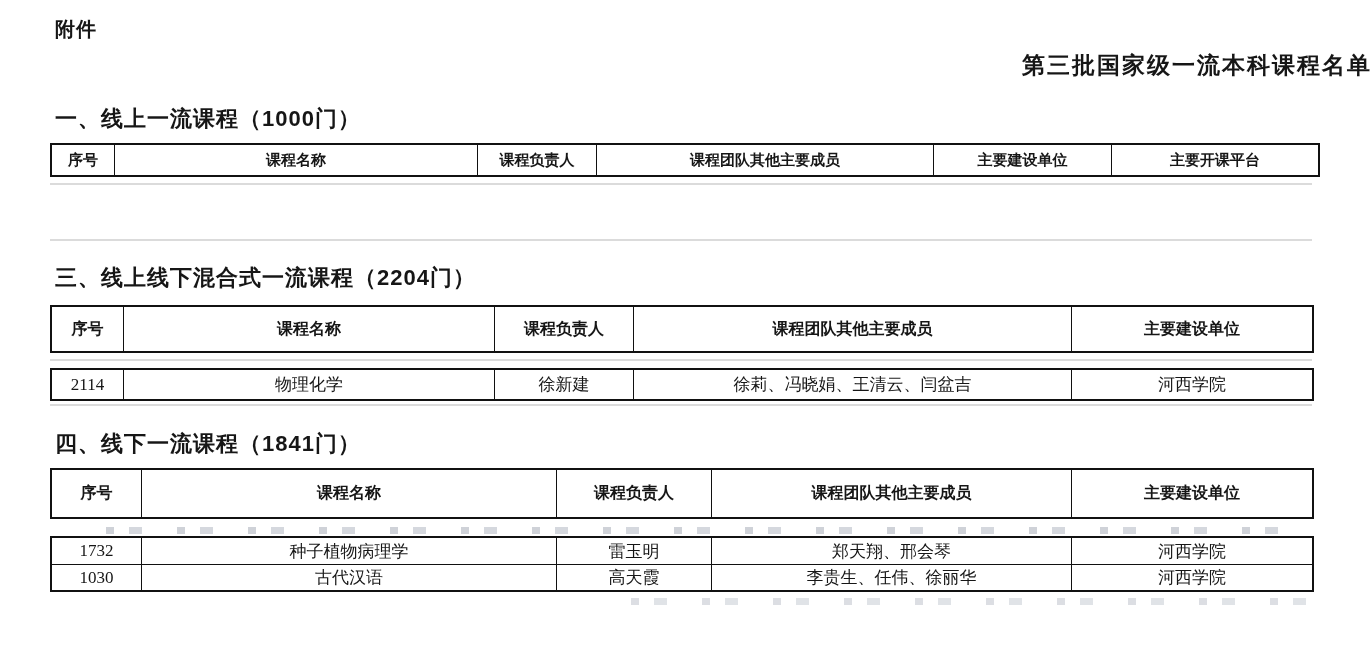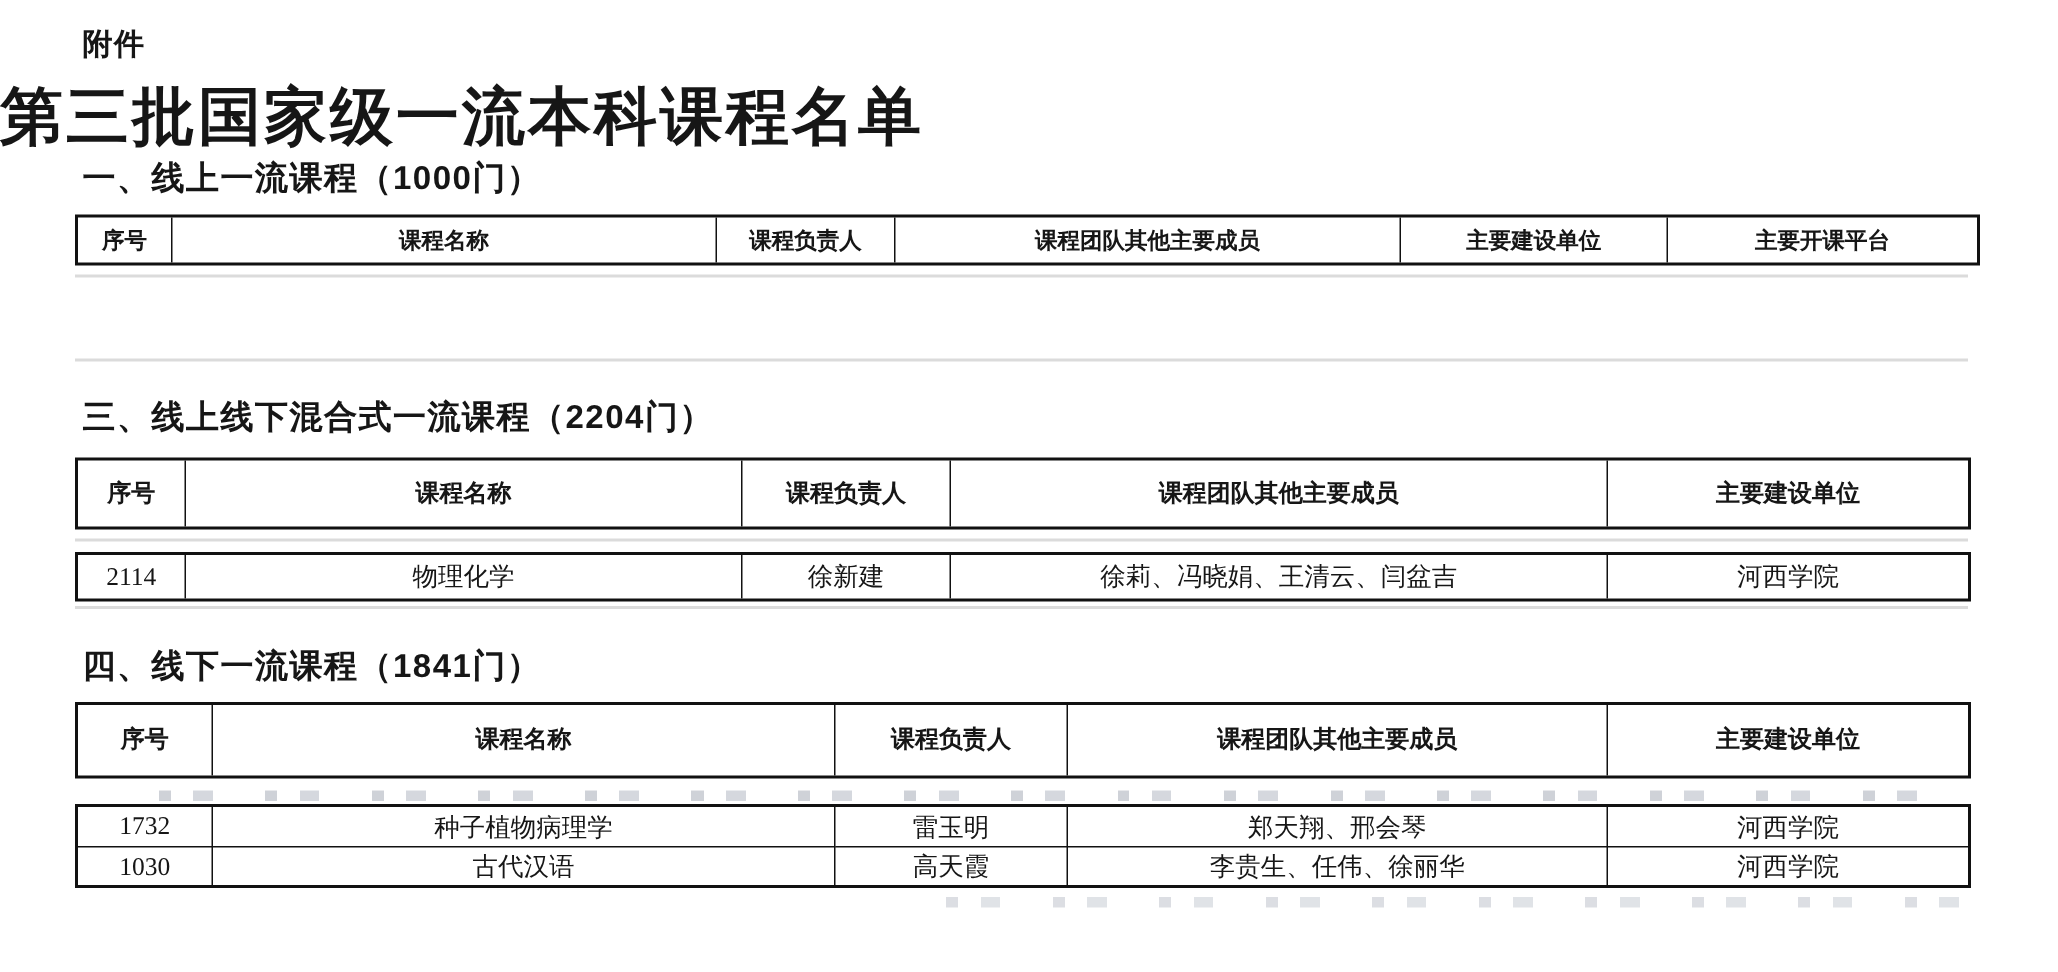--- a/index.html
+++ b/index.html
@@ -7,23 +7,23 @@
   .page {
     position:relative; width:1372px; height:648px; background:#ffffff;
     font-family:"Liberation Serif","DejaVu Serif",serif; color:#161616; overflow:hidden;
   }
   .attach {
     position:absolute; top:16px; left:55px;
     font-family:"Liberation Sans","DejaVu Sans",sans-serif;
     font-weight:bold; font-size:20px; letter-spacing:1px;
   }
   .doc-title {
-    position:absolute; top:50px; left:0; width:100%; text-align:left;
+    position:absolute; top:50px; left:0; width:100%; text-align:right;
     font-family:"Liberation Sans","DejaVu Sans",sans-serif;
-    font-weight:bold; font-size:42px; letter-spacing:2px;
+    font-weight:bold; font-size:23px; letter-spacing:2px;
   }
   .sec-heading {
     position:absolute; left:55px;
     font-family:"Liberation Sans","DejaVu Sans",sans-serif;
     font-weight:bold; font-size:22px; letter-spacing:1px;
   }
   .tbl { position:absolute; left:50px; display:table; table-layout:fixed; border:2px solid #111; background:#fff; }
   .trow { display:table-row;padding-left:36px; }
   .tcell {
     display:table-cell; text-align:center; vertical-align:middle;

